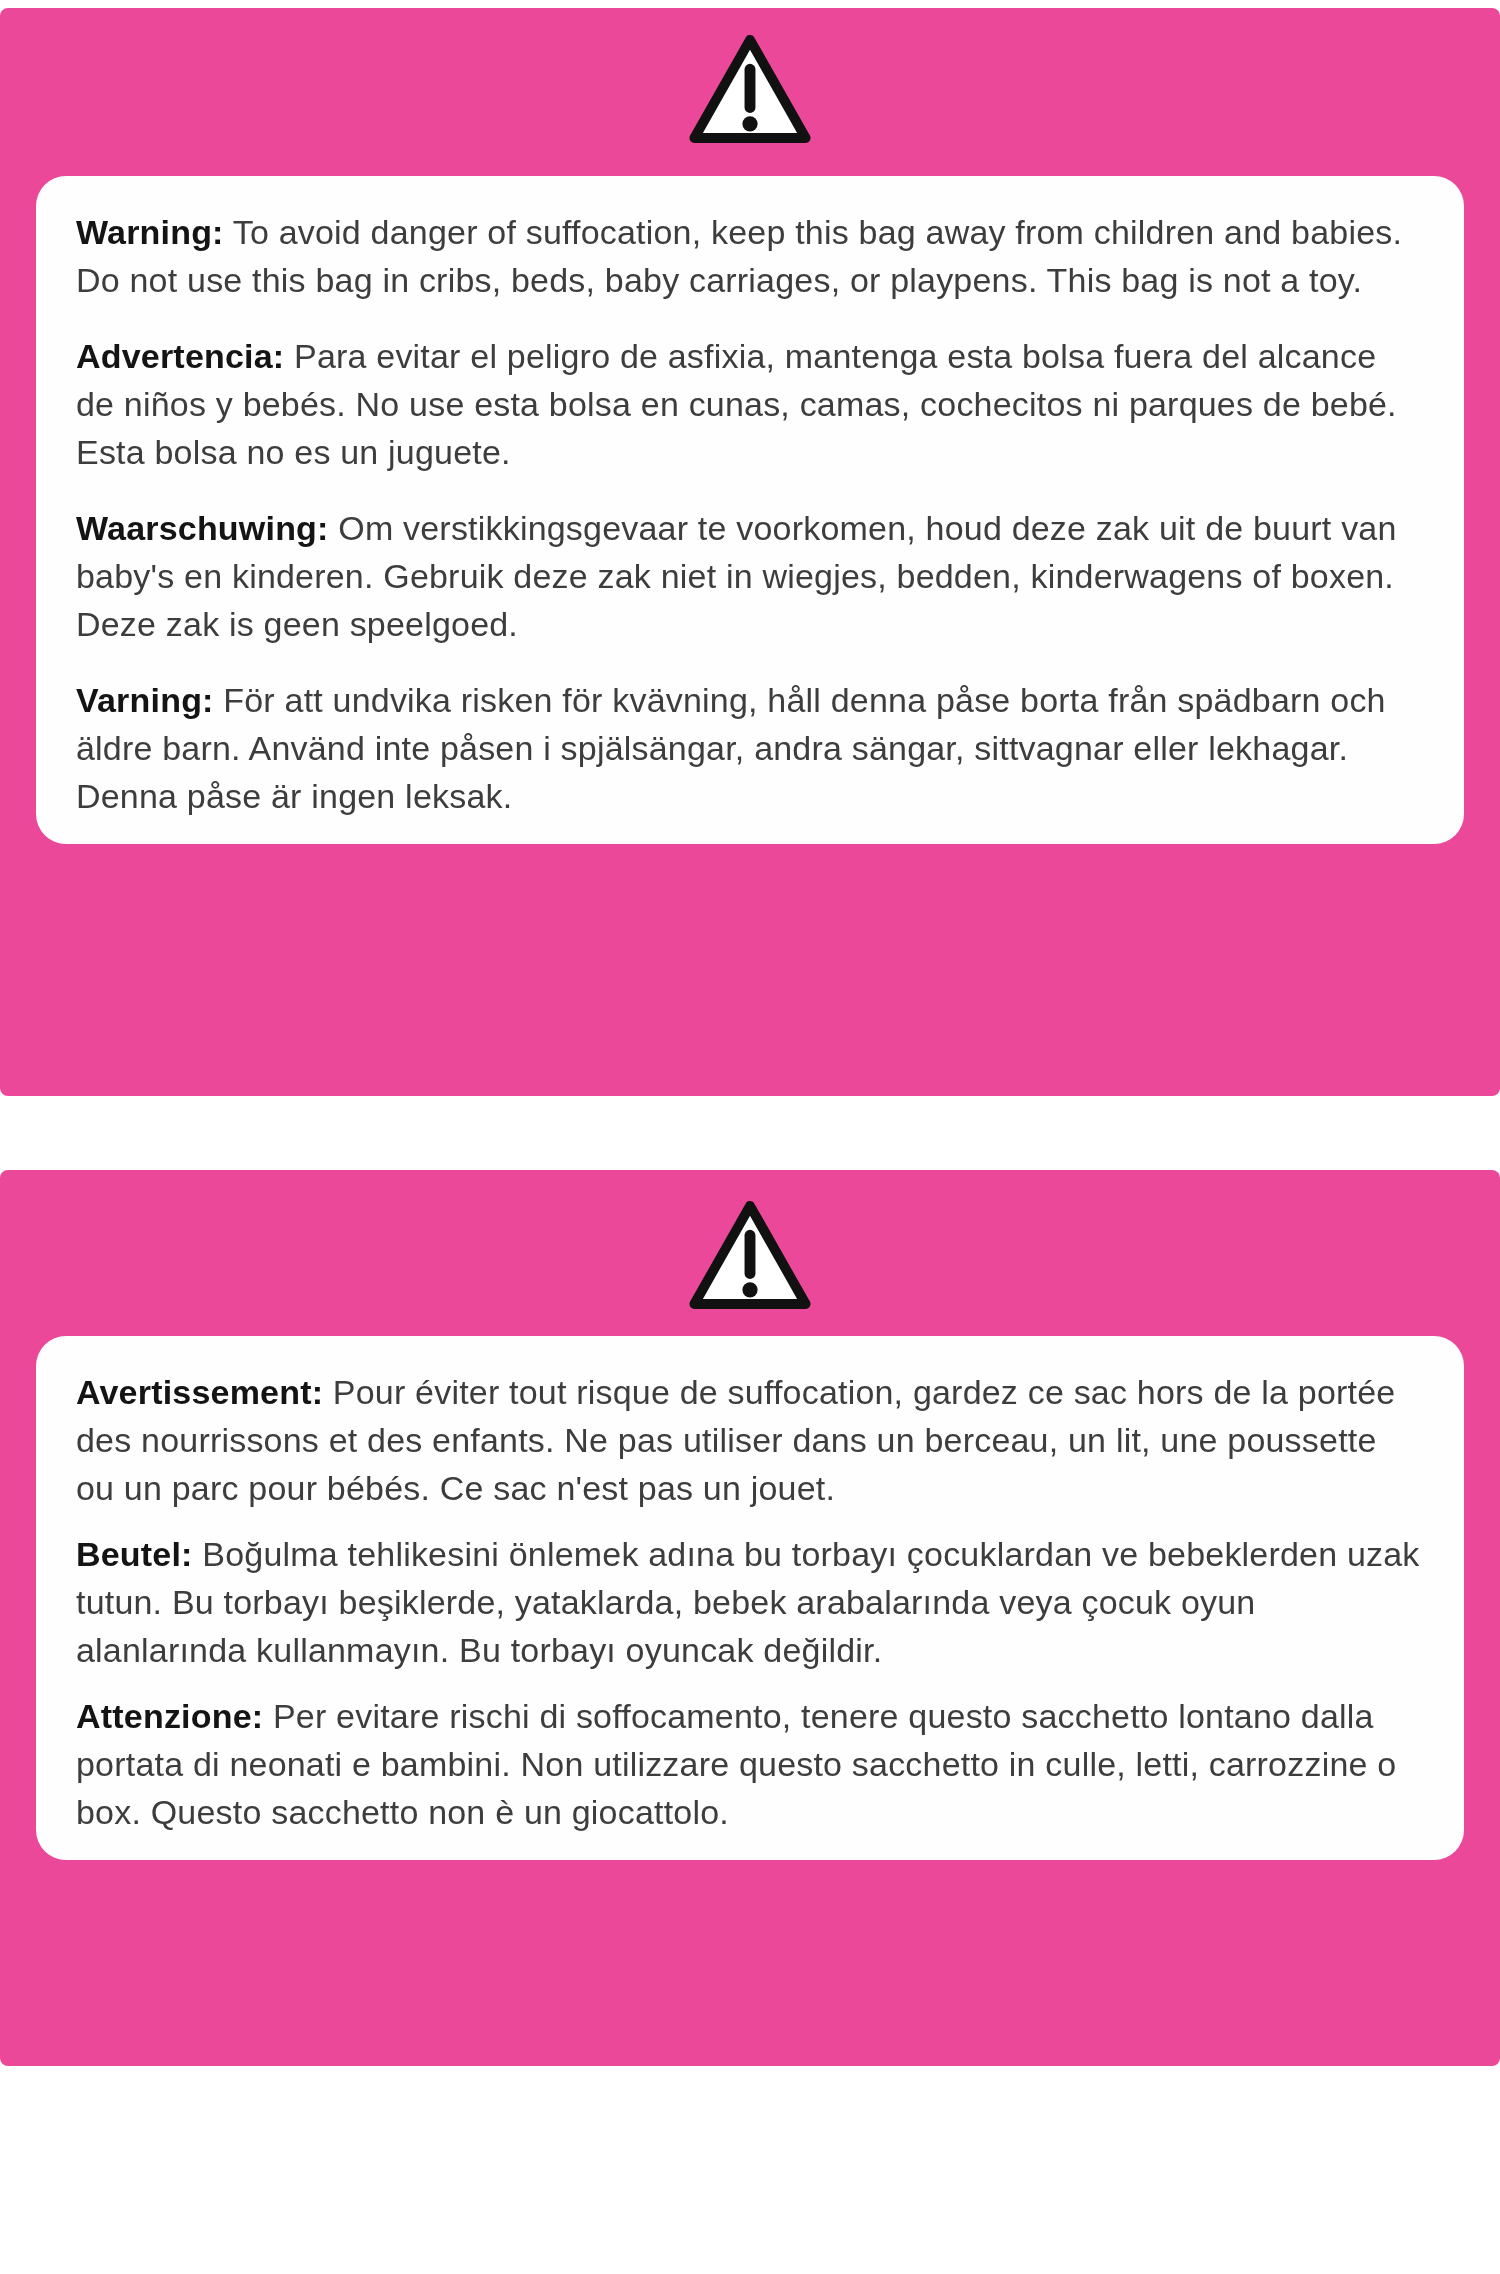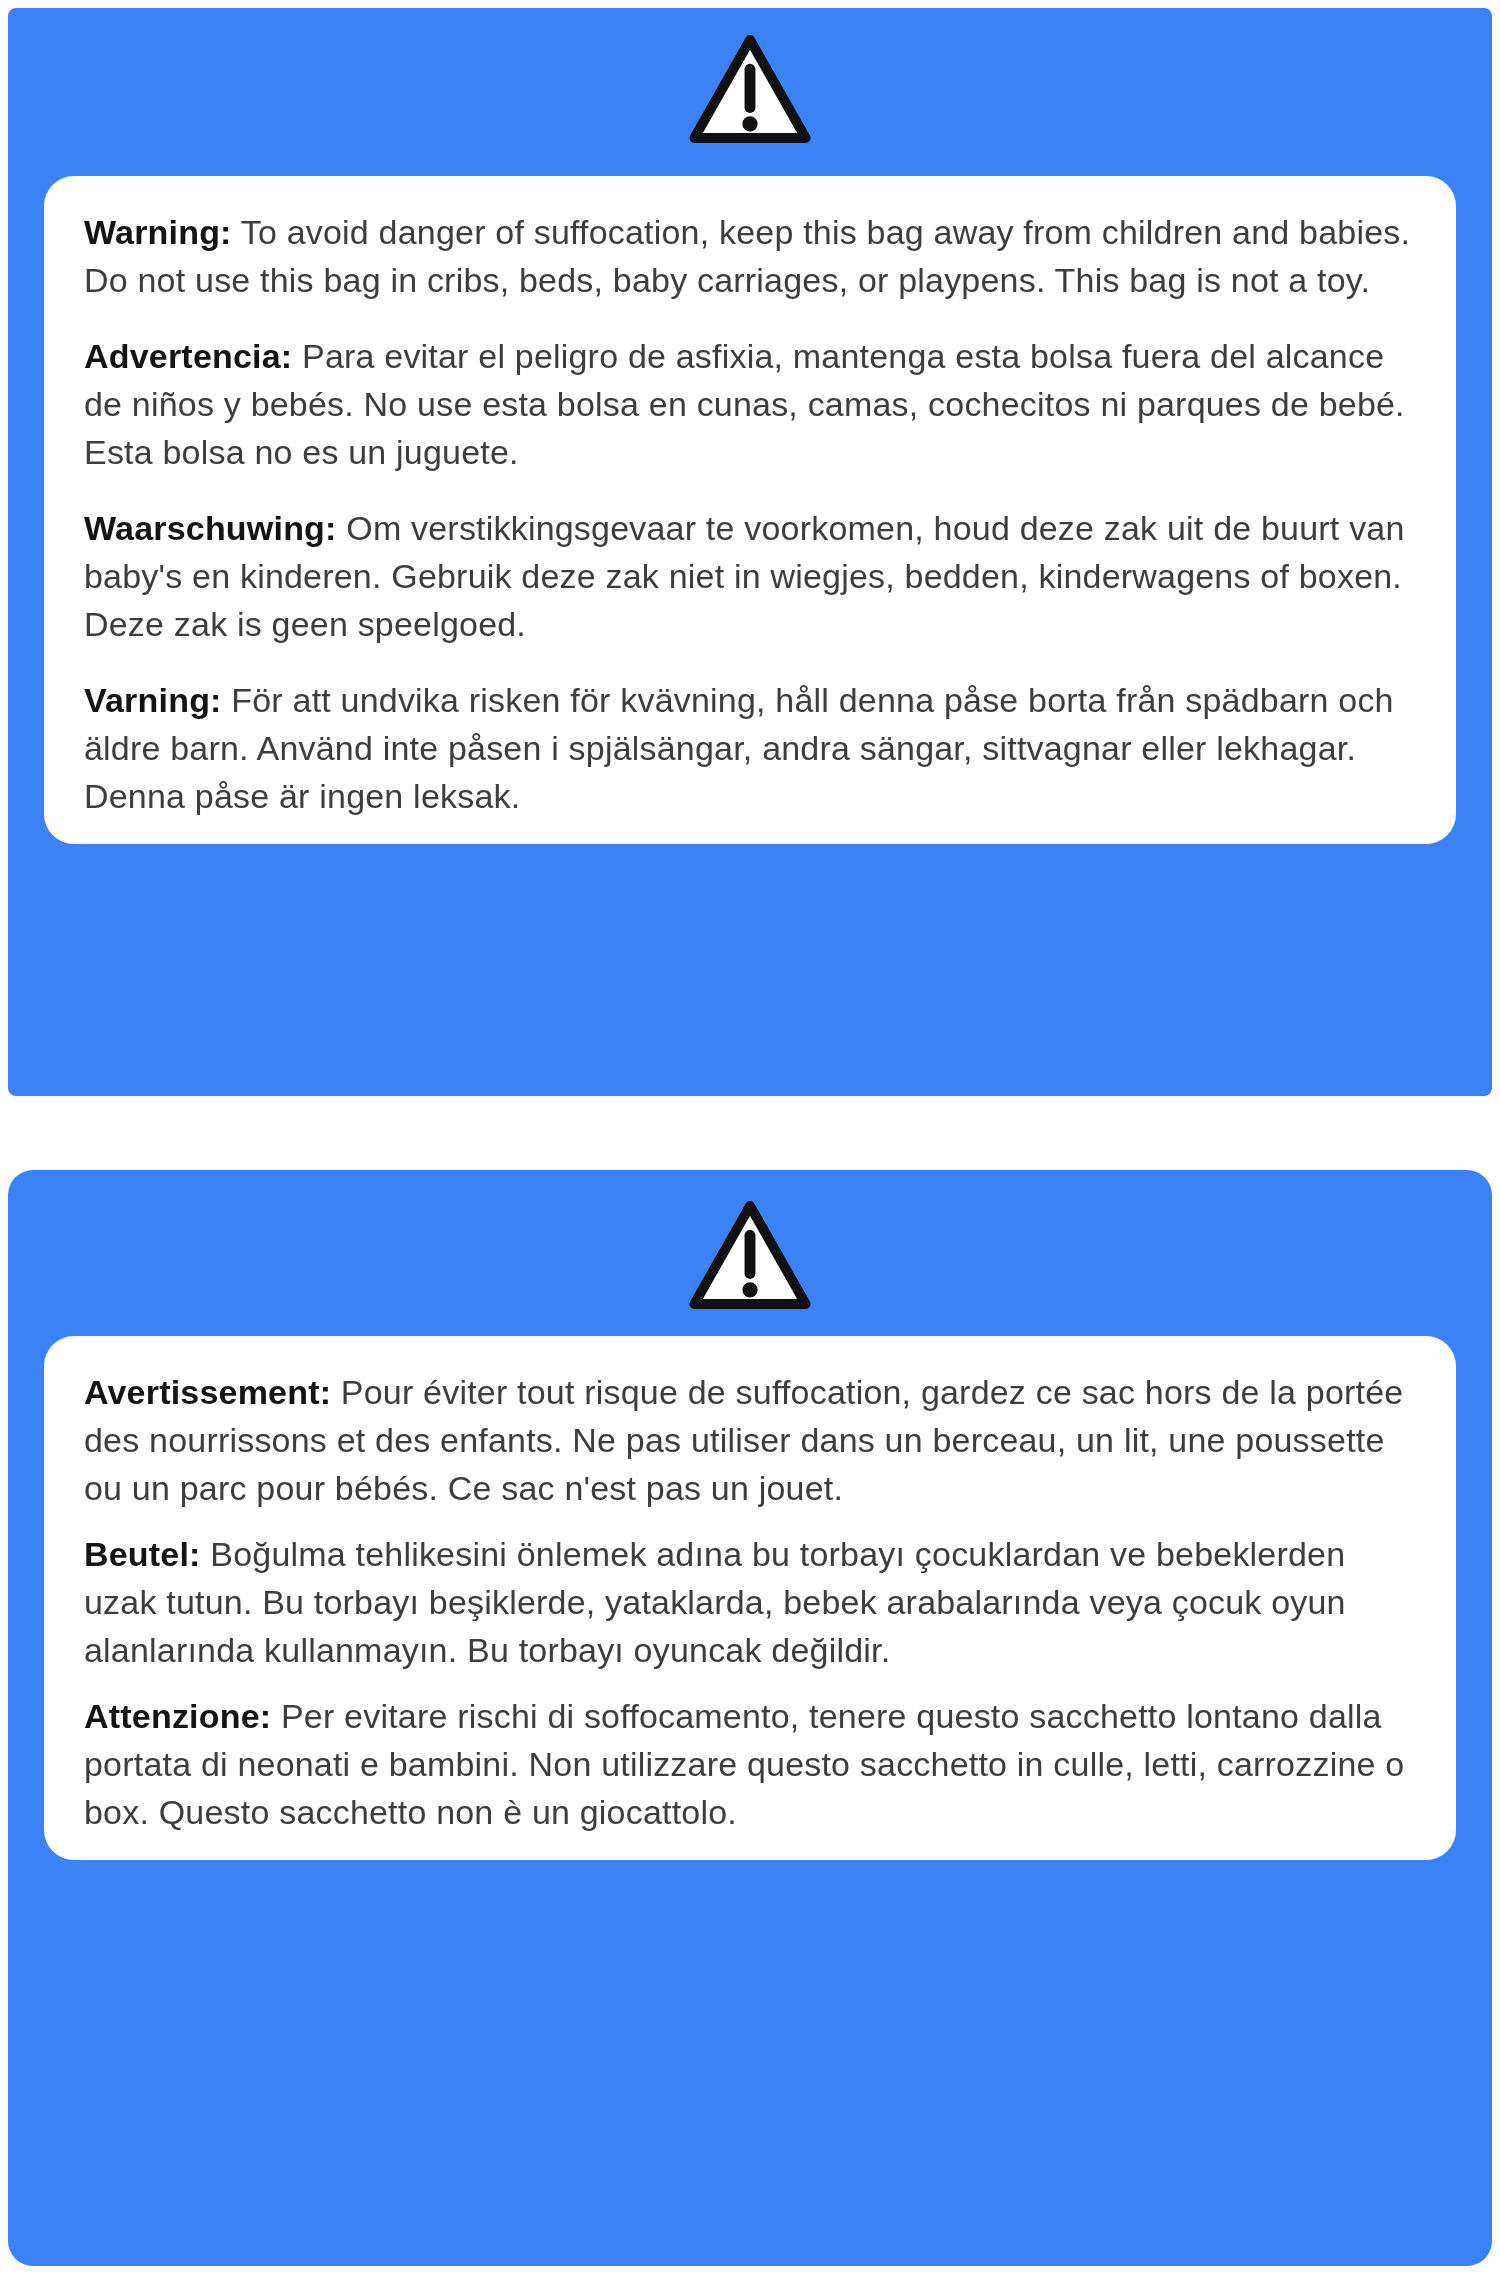--- a/index.html
+++ b/index.html
@@ -4,28 +4,28 @@
 <style>
   html, body { margin: 0; padding: 0; }
   body {
     width: 1500px;
     height: 2274px;
     background: #ffffff;
     font-family: "Liberation Sans", "DejaVu Sans", sans-serif;
     overflow: hidden;
   }
   .section {
-    background: #3b82f6;
-    margin: 0 8px;
+    background: #ec4899;
+    margin: 0 0;
     border-radius: 8px;
     box-sizing: border-box;
   }
   .section-1 { margin-top: 8px; height: 1088px; }
   .section-gap { height: 74px; background: #ffffff; }
-  .section-2 { height: 1096px; border-radius: 25px; }
+  .section-2 { height: 896px; }
   .tri-wrap {
     display: flex;
     justify-content: center;
   }
   .section-1 .tri-wrap { padding-top: 22px; }
   .section-2 .tri-wrap { padding-top: 26px; }
   .panel {
     background: #fefefe;
     border-radius: 30px;
     padding: 32px 40px 24px 40px;

